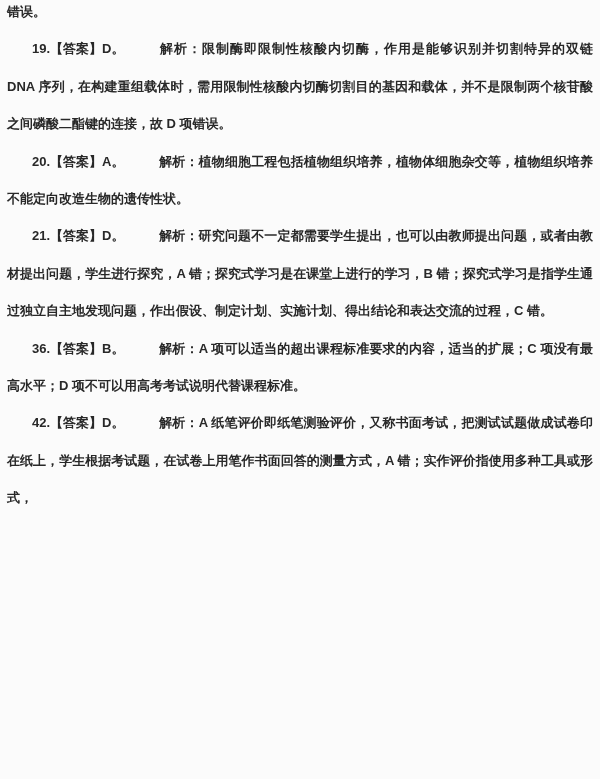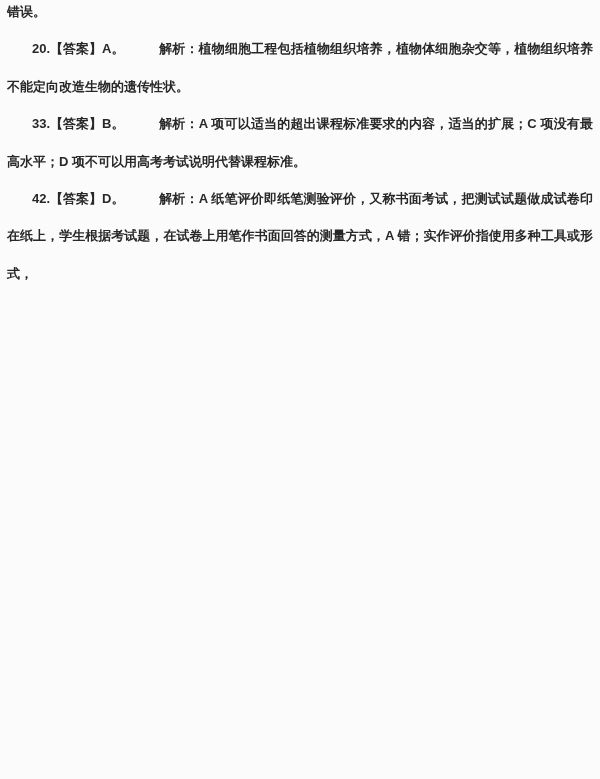--- a/index.html
+++ b/index.html
@@ -48,23 +48,25 @@
   .sp-66 { width: 66px; }
 </style>
 </head>
 <body style="background: rgb(251, 251, 251);">
 
 <div class="page" style="color: rgb(40, 40, 40);">
 
   <p class="cont"><span>错误。</span></p>
 
 
+  <p class="item"><span class="ans">19.【答案】D。</span><span class="an">解析：限制酶即限制性核酸内切酶，作用是能够识别并切割特异的双链 DNA 序列，在构建重组载体时，需用限制性核酸内切酶切割目的基因和载体，并不是限制两个核苷酸之间磷酸二酯键的连接，故 D 项错误。</span></p>
 
   <p class="item"><span class="ans">20.【答案】A。</span><span class="an">解析：植物细胞工程包括植物组织培养，植物体细胞杂交等，植物组织培养不能定向改造生物的遗传性状。</span></p>
 
+  <p class="item"><span class="ans">21.【答案】D。</span><span class="an">解析：研究问题不一定都需要学生提出，也可以由教师提出问题，或者由教材提出问题，学生进行探究，A 错；探究式学习是在课堂上进行的学习，B 错；探究式学习是指学生通过独立自主地发现问题，作出假设、制定计划、实施计划、得出结论和表达交流的过程，C 错。</span></p>
 
 
-  <p class="item"><span class="ans">33.【答案】B。</span><span class="an">解析：A 项可以适当的超出课程标准要求的内容，适当的扩展；C 项没有最高水平；D 项不可以用高考考试说明代替课程标准。</span></p>
+  <p class="item"><span class="ans">36.【答案】B。</span><span class="an">解析：A 项可以适当的超出课程标准要求的内容，适当的扩展；C 项没有最高水平；D 项不可以用高考考试说明代替课程标准。</span></p>
 
 
   <p class="item"><span class="ans">42.【答案】D。</span><span class="an">解析：A 纸笔评价即纸笔测验评价，又称书面考试，把测试试题做成试卷印在纸上，学生根据考试题，在试卷上用笔作书面回答的测量方式，A 错；实作评价指使用多种工具或形式，</span></p>
 
 </div>
 
 </body></html>

